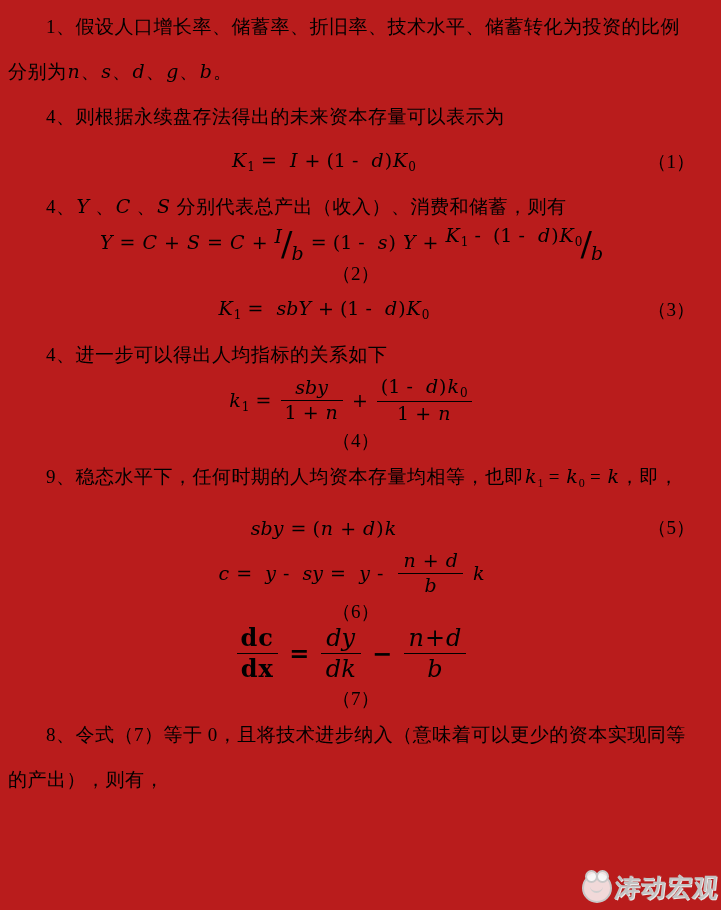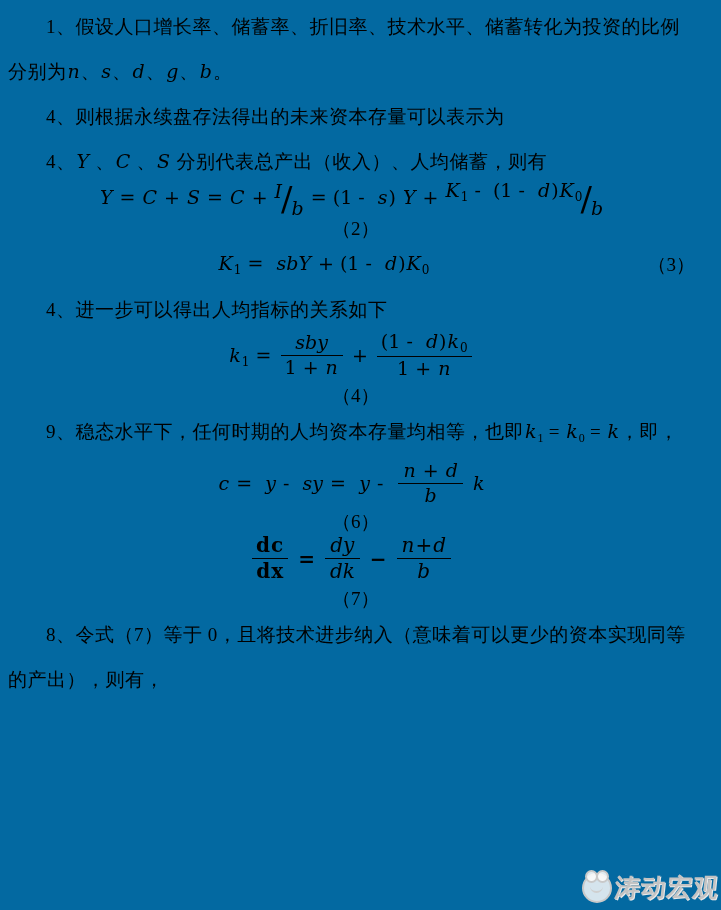--- a/index.html
+++ b/index.html
@@ -1,21 +1,21 @@
 <!DOCTYPE html>
 <html><head>
 <meta charset="utf-8">
 <style>
   html,body{margin:0;padding:0;background:#ffffff;}
   .page{
     position:relative;
     width:721px;height:910px;
     box-sizing:border-box;
     padding:4px 26px 4px 8px;
-    background:#0369a1;
+    background:#b91c1c;
     color:#000;
     font-family:"Liberation Serif","DejaVu Serif",serif;
     overflow:hidden;
   }
   p.para{
     margin:0;
     font-size:19px;
     line-height:45px;
     text-indent:2em;
     letter-spacing:0.5px;
@@ -39,21 +39,21 @@
     display:inline-flex;flex-direction:column;align-items:center;
     vertical-align:middle;line-height:1.25;margin:0 3px;
     transform:translateY(-2px);
   }
   .frac .num,.frac .den{padding:0 4px;}
   .frac .fbar{align-self:stretch;height:0;border-top:1.6px solid #000;}
   .sfrac{display:inline-flex;align-items:center;vertical-align:middle;}
   .sfrac .num{transform:translateY(-8px);}
   .sfrac .slash{font-size:34px;line-height:0.9;font-style:normal;margin:0 -2px;font-weight:400;}
   .sfrac .den{transform:translateY(9px);}
-  .eq-big .eqbody{font-size:20px;}
+  .eq-big .eqbody{font-size:24px;}
   .logo{
     position:absolute;right:2px;bottom:6px;z-index:3;
     display:flex;align-items:center;
   }
   .logo-badge{
     width:26px;height:26px;border-radius:50%;
     border:2px solid #c9c9c9;background:rgba(250,250,250,0.85);
     position:relative;margin-right:3px;flex:none;
   }
   .logo-badge::before,.logo-badge::after{
@@ -76,42 +76,50 @@
 </head>
 <body>
 
 <div class="page">
 
   <p class="para"><span>1、假设人口增长率、储蓄率、折旧率、技术水平、储蓄转化为投资的比例分别为</span><span class="var">n</span><span>、</span><span class="var">s</span><span>、</span><span class="var">d</span><span>、</span><span class="var">g</span><span>、</span><span class="var">b</span><span>。</span></p>
 
 
   <p class="para"><span>4、则根据永续盘存法得出的未来资本存量可以表示为</span></p>
 
+  <div class="eqrow">
+    <div class="eqbody"><span class="var">K</span><span class="sub">1</span><span> =  </span><span class="var">I</span><span> + (1 -  </span><span class="var">d</span><span>)</span><span class="var">K</span><span class="sub">0</span></div>
+    <div class="eqnum">（1）</div>
+  </div>
 
-  <p class="para"><span>4、</span><span class="var">Y</span><span> 、</span><span class="var">C</span><span> 、</span><span class="var">S</span><span> 分别代表总产出（收入）、人均储蓄，则有</span></p>
+  <p class="para"><span>4、</span><span class="var">Y</span><span> 、</span><span class="var">C</span><span> 、</span><span class="var">S</span><span> 分别代表总产出（收入）、消费和储蓄，则有</span></p>
 
   <div class="eqrow tall">
     <div class="eqbody"><span class="var">Y</span><span> = </span><span class="var">C</span><span> + </span><span class="var">S</span><span> = </span><span class="var">C</span><span> + </span><span class="sfrac"><span class="num"><span class="var">I</span></span><span class="slash">/</span><span class="den"><span class="var">b</span></span></span><span> = (1 -  </span><span class="var">s</span><span>) </span><span class="var">Y</span><span> + </span><span class="sfrac"><span class="num"><span class="var">K</span><span class="sub">1</span><span> -  (1 -  </span><span class="var">d</span><span>)</span><span class="var">K</span><span class="sub">0</span></span><span class="slash">/</span><span class="den"><span class="var">b</span></span></span></div>
     <div class="eqnum">（2）</div>
   </div>
 
   <div class="eqrow">
     <div class="eqbody"><span class="var">K</span><span class="sub">1</span><span> =  </span><span class="var">sbY</span><span> + (1 -  </span><span class="var">d</span><span>)</span><span class="var">K</span><span class="sub">0</span></div>
     <div class="eqnum">（3）</div>
   </div>
 
   <p class="para"><span>4、进一步可以得出人均指标的关系如下</span></p>
 
   <div class="eqrow tall" style="min-height:60px">
     <div class="eqbody"><span class="var">k</span><span class="sub">1</span><span> = </span><span class="frac"><span class="num"><span class="var">sby</span></span><span class="fbar"></span><span class="den"><span>1 + </span><span class="var">n</span></span></span><span> + </span><span class="frac"><span class="num"><span>(1 -  </span><span class="var">d</span><span>)</span><span class="var">k</span><span class="sub">0</span></span><span class="fbar"></span><span class="den"><span>1 + </span><span class="var">n</span></span></span></div>
     <div class="eqnum">（4）</div>
   </div>
 
   <p class="para"><span>9、稳态水平下，任何时期的人均资本存量均相等，也即</span><span class="var">k</span><span class="sub">1</span><span> = </span><span class="var">k</span><span class="sub">0</span><span> = </span><span class="var">k</span><span>，即，</span></p>
 
+  <div class="eqrow">
+    <div class="eqbody"><span class="var">sby</span><span> = (</span><span class="var">n</span><span> + </span><span class="var">d</span><span>)</span><span class="var">k</span></div>
+    <div class="eqnum">（5）</div>
+  </div>
 
 
   <div class="eqrow tall" style="min-height:60px">
     <div class="eqbody"><span class="var">c</span><span> =  </span><span class="var">y</span><span> -  </span><span class="var">sy</span><span> =  </span><span class="var">y</span><span> -  </span><span class="frac"><span class="num"><span class="var">n</span><span> + </span><span class="var">d</span></span><span class="fbar"></span><span class="den"><span class="var">b</span></span></span><span> </span><span class="var">k</span></div>
     <div class="eqnum">（6）</div>
   </div>
 
   <div class="eqrow tall eq-big" style="min-height:62px">
     <div class="eqbody"><span class="frac"><span class="num"><span class="rm">dc</span></span><span class="fbar"></span><span class="den"><span class="rm">dx</span></span></span><span class="bold"> = </span><span class="frac"><span class="num"><span class="var">dy</span></span><span class="fbar"></span><span class="den"><span class="var">dk</span></span></span><span class="bold"> − </span><span class="frac"><span class="num"><span class="var">n</span><span>+</span><span class="var">d</span></span><span class="fbar"></span><span class="den"><span class="var">b</span></span></span></div>
     <div class="eqnum" style="font-size:19px">（7）</div>

